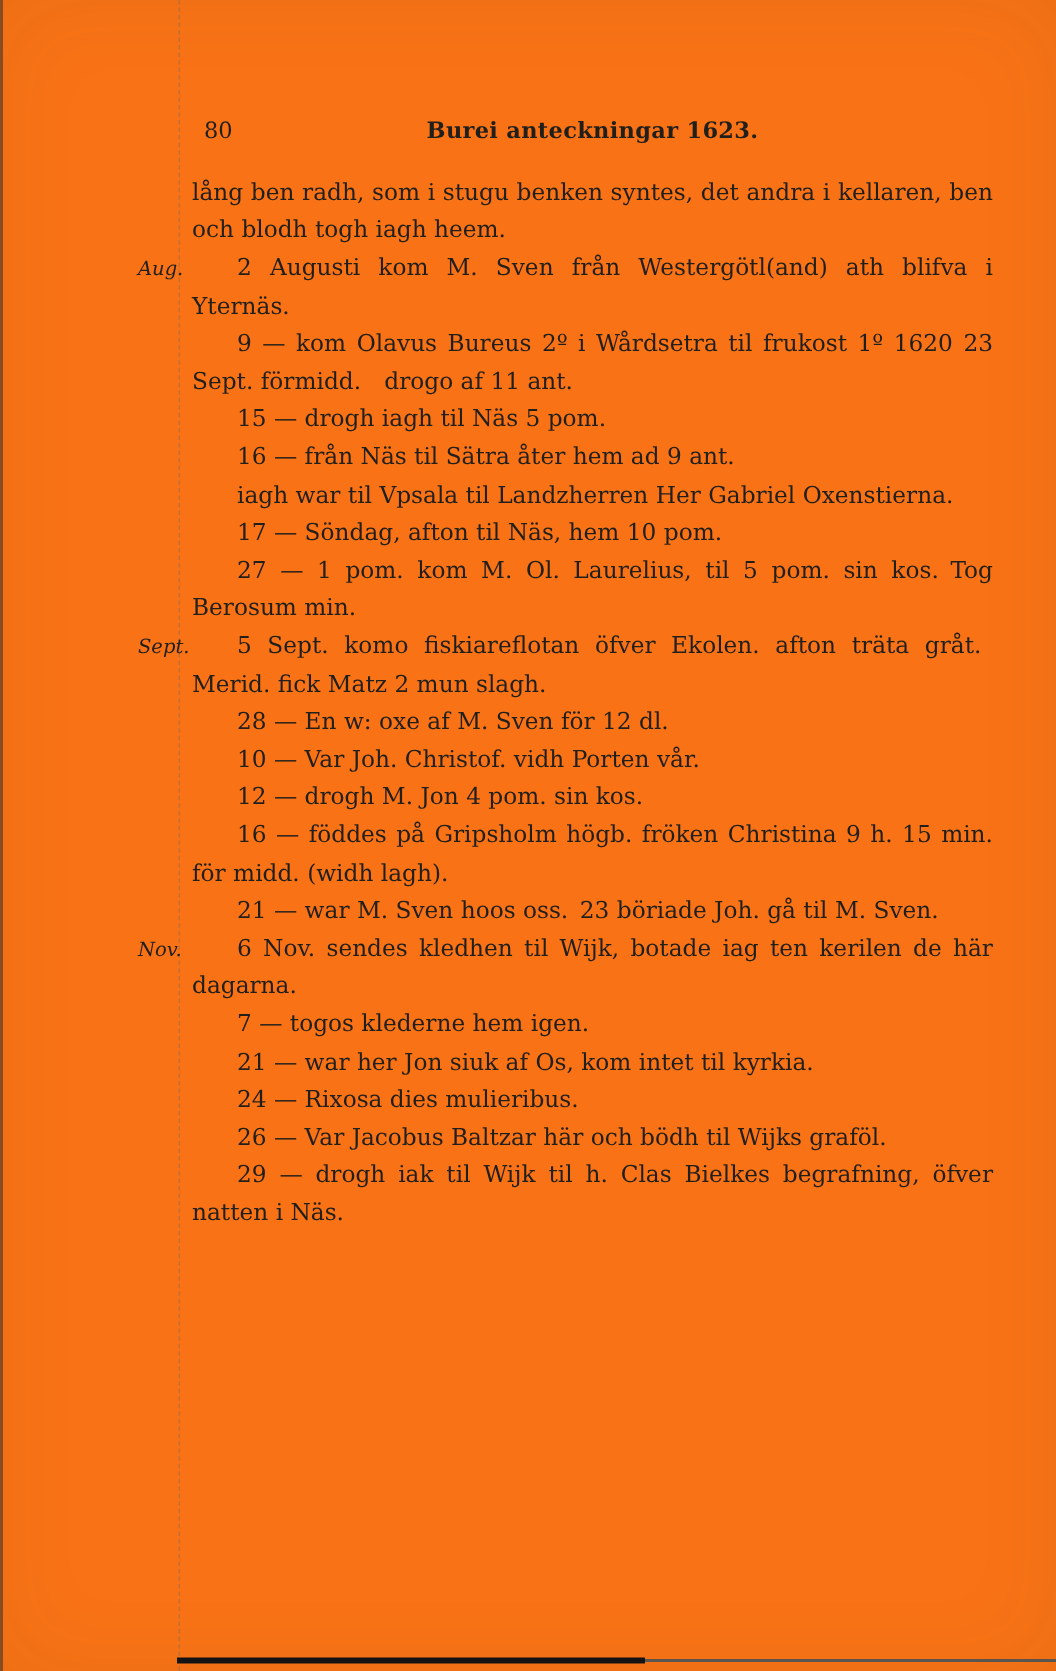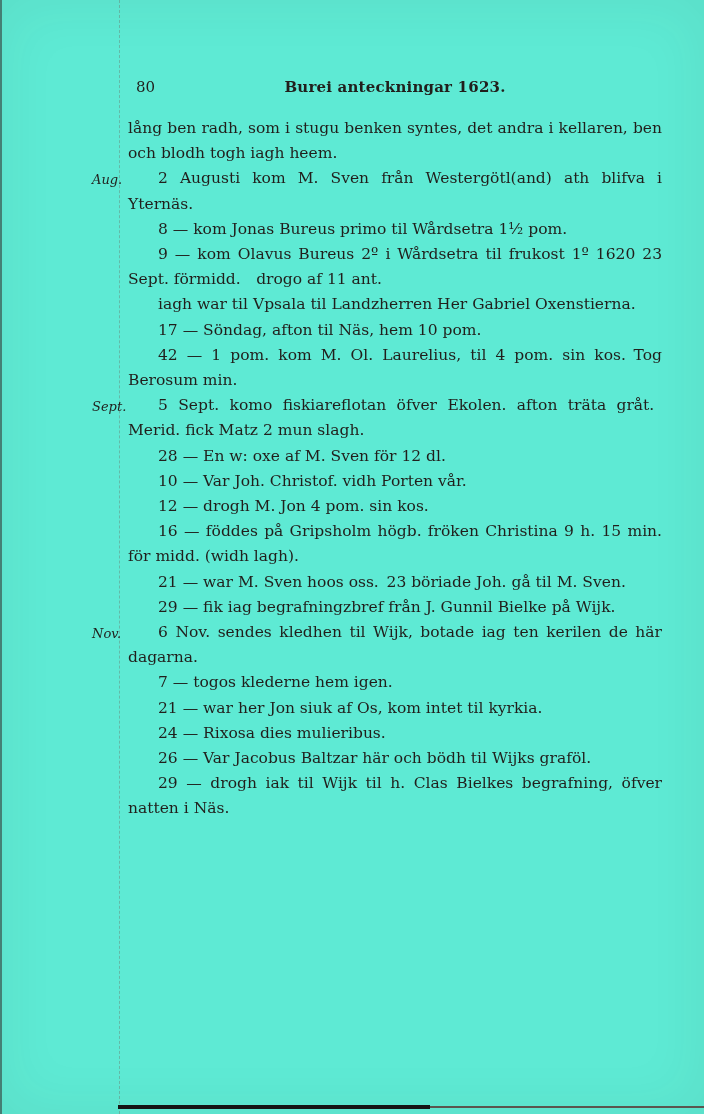--- a/index.html
+++ b/index.html
@@ -1,21 +1,21 @@
 <!DOCTYPE html>
 <html lang="sv"><head>
 <meta charset="utf-8">
 <style>
   * { margin: 0; padding: 0; box-sizing: border-box; }
   body { background: #e9e7e1; font-family: "DejaVu Serif", serif; }
   .page {
     position: relative;
     width: 704px;
     height: 1114px;
-    background: #5eead4;
+    background: #f97316;
     overflow: hidden;
     color: #211f1c;
     box-shadow: inset 0 0 60px rgba(60,50,30,0.07);
   }
   .scan-edge-left {
     position: absolute; left: 0; top: 0;
     width: 2px; height: 100%;
     background: rgba(50,48,45,0.55);
   }
   .fold-line {
@@ -62,32 +62,32 @@
   <div class="fold-line"></div>
 
   <div class="header">
     <span class="page-number">80</span>
     <span class="running-title">Burei anteckningar 1623.</span>
   </div>
 
   <div class="content" id="content">
       <p class="entry"><span>lång ben radh, som i stugu benken syntes, det andra i kellaren, ben och blodh togh iagh heem.</span></p>
       <p class="entry indent"><span class="margin-label">Aug.</span><span>2 Augusti kom M. Sven från Westergötl(and) ath blifva i Yternäs.</span></p>
-      <p class="entry indent"><span>8 — kom Jonas Bureus primo til Wårdsetra 1¹⁄₂ pom.</span></p>
       <p class="entry indent"><span>9 — kom Olavus Bureus 2º i Wårdsetra til frukost 1º 1620 23 Sept. förmidd. drogo af 11 ant.</span></p>
+      <p class="entry indent"><span>15 — drogh iagh til Näs 5 pom.</span></p>
+      <p class="entry indent"><span>16 — från Näs til Sätra åter hem ad 9 ant.</span></p>
       <p class="entry indent"><span>iagh war til Vpsala til Landzherren Her Gabriel Oxenstierna.</span></p>
       <p class="entry indent"><span>17 — Söndag, afton til Näs, hem 10 pom.</span></p>
-      <p class="entry indent"><span>42 — 1 pom. kom M. Ol. Laurelius, til 4 pom. sin kos. Tog Berosum min.</span></p>
+      <p class="entry indent"><span>27 — 1 pom. kom M. Ol. Laurelius, til 5 pom. sin kos. Tog Berosum min.</span></p>
       <p class="entry indent"><span class="margin-label">Sept.</span><span>5 Sept. komo fiskiareflotan öfver Ekolen. afton träta gråt. Merid. fick Matz 2 mun slagh.</span></p>
       <p class="entry indent"><span>28 — En w: oxe af M. Sven för 12 dl.</span></p>
       <p class="entry indent"><span>10 — Var Joh. Christof. vidh Porten vår.</span></p>
       <p class="entry indent"><span>12 — drogh M. Jon 4 pom. sin kos.</span></p>
       <p class="entry indent"><span>16 — föddes på Gripsholm högb. fröken Christina 9 h. 15 min. för midd. (widh lagh).</span></p>
       <p class="entry indent"><span>21 — war M. Sven hoos oss. 23 böriade Joh. gå til M. Sven.</span></p>
-      <p class="entry indent"><span>29 — fik iag begrafningzbref från J. Gunnil Bielke på Wijk.</span></p>
       <p class="entry indent"><span class="margin-label">Nov.</span><span>6 Nov. sendes kledhen til Wijk, botade iag ten kerilen de här dagarna.</span></p>
       <p class="entry indent"><span>7 — togos klederne hem igen.</span></p>
       <p class="entry indent"><span>21 — war her Jon siuk af Os, kom intet til kyrkia.</span></p>
       <p class="entry indent"><span>24 — Rixosa dies mulieribus.</span></p>
       <p class="entry indent"><span>26 — Var Jacobus Baltzar här och bödh til Wijks graföl.</span></p>
       <p class="entry indent"><span>29 — drogh iak til Wijk til h. Clas Bielkes begrafning, öfver natten i Näs.</span></p>
     </div>
 
   <div class="scan-bottom-1"></div>
   <div class="scan-bottom-2"></div>

